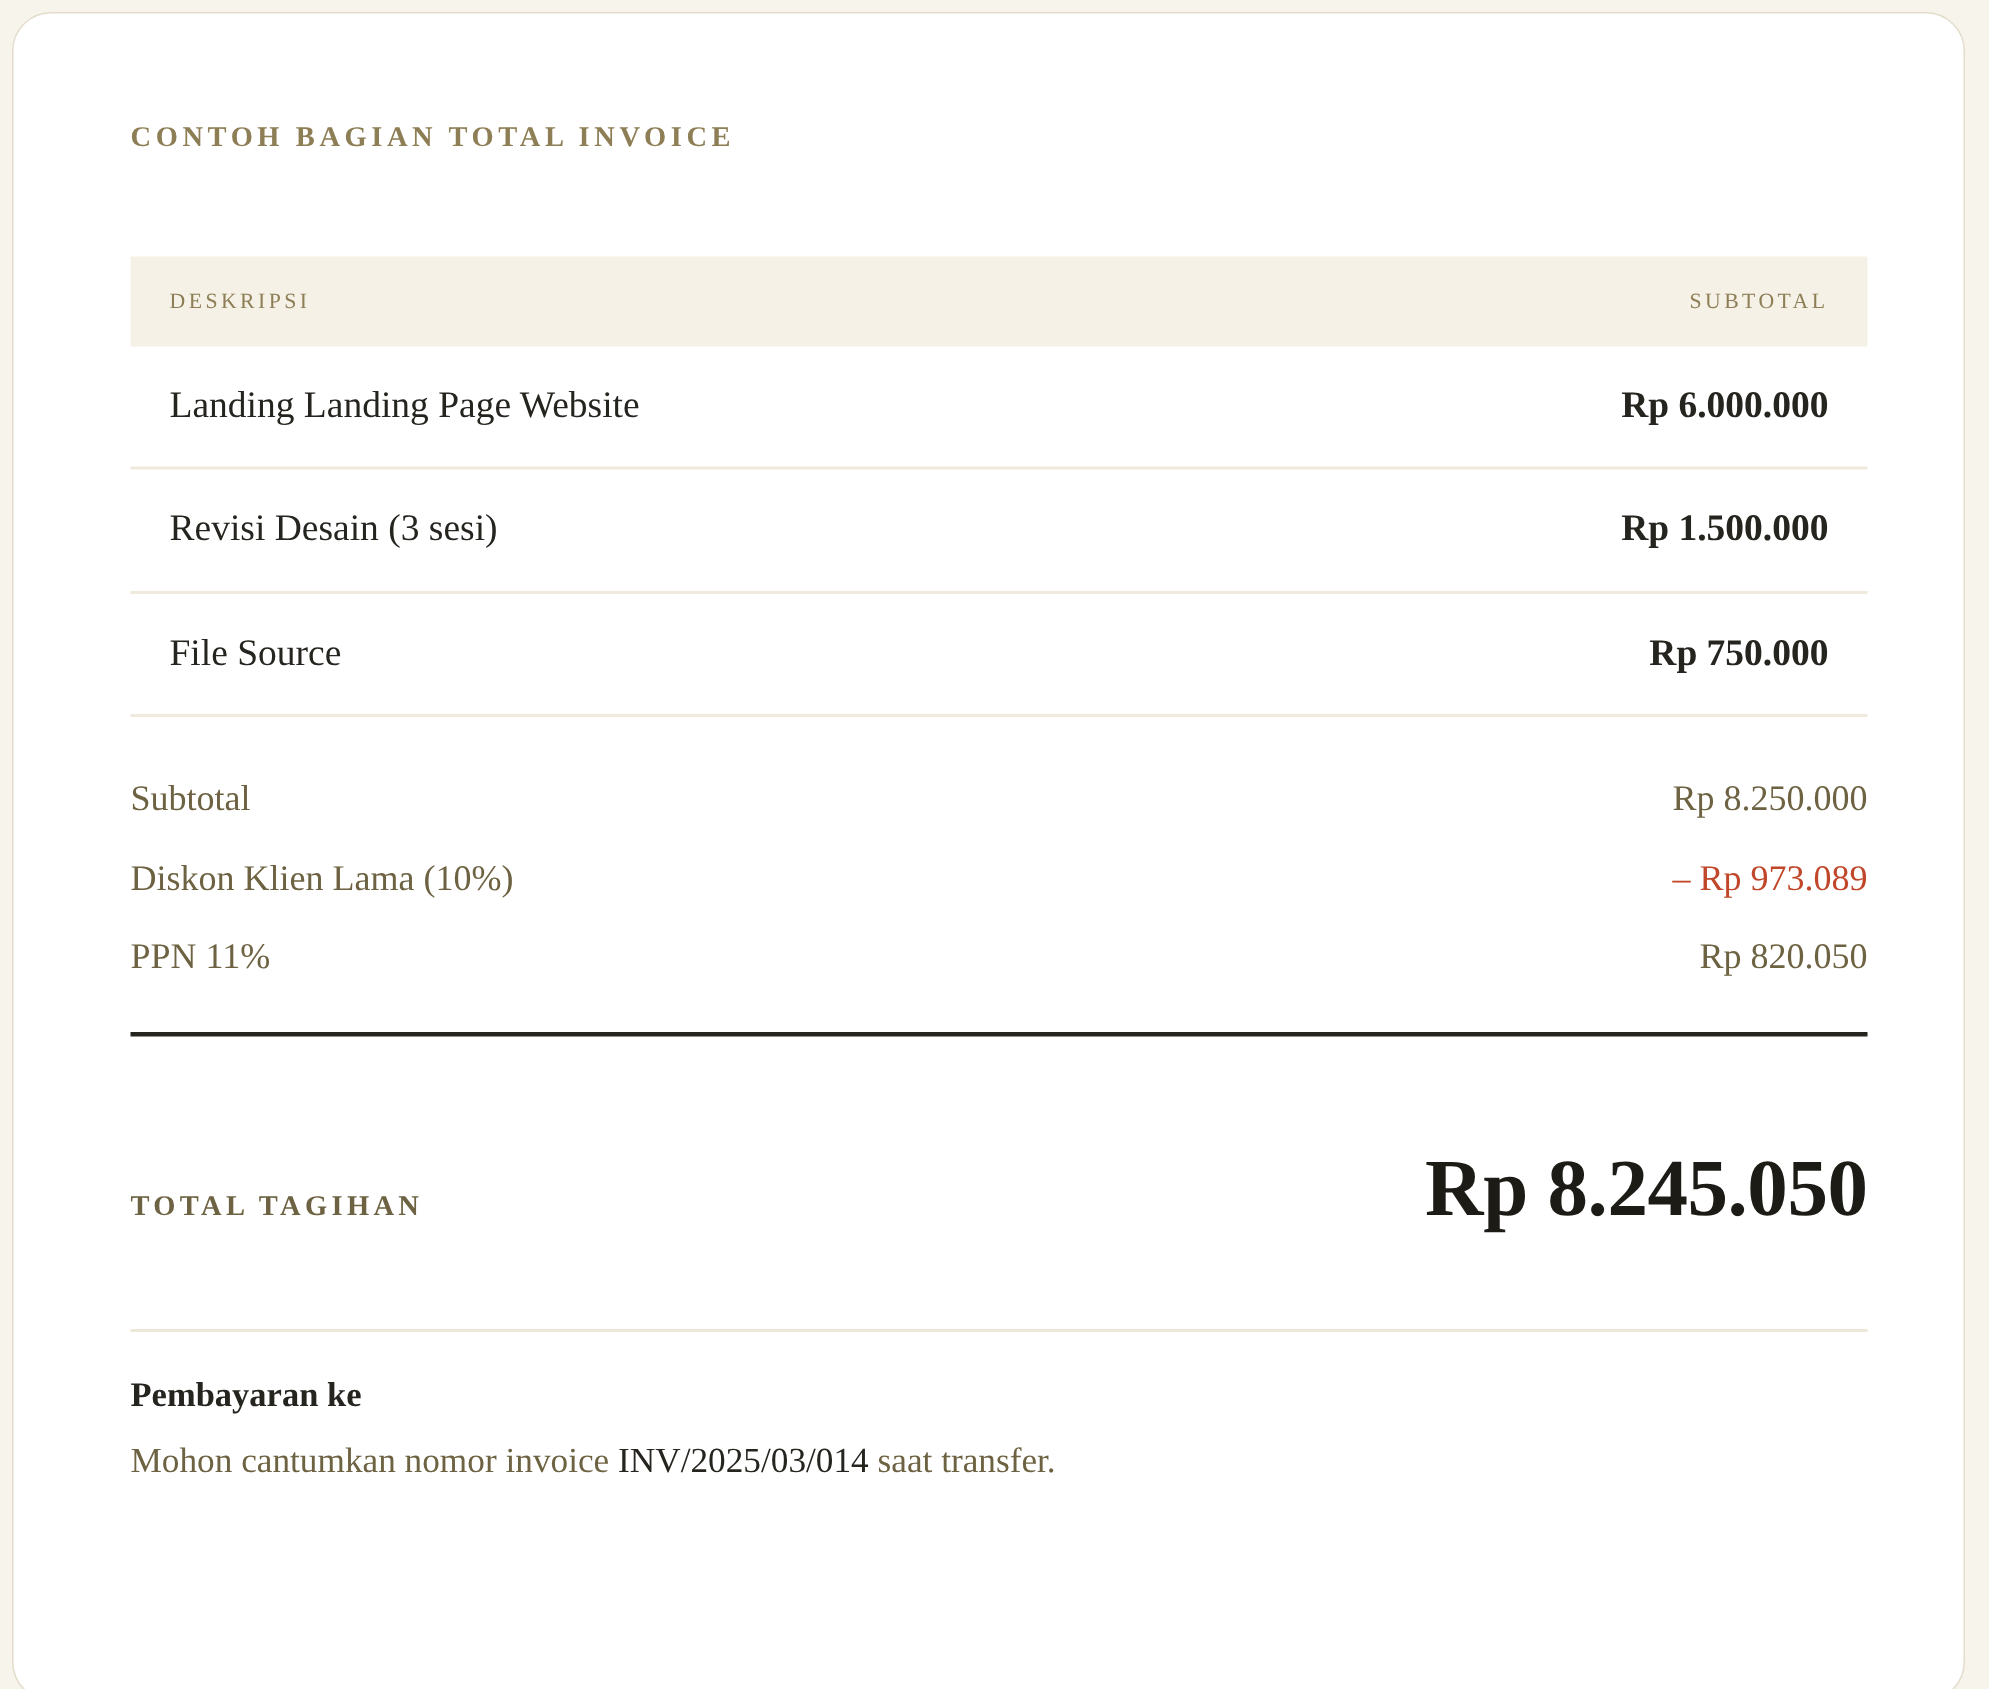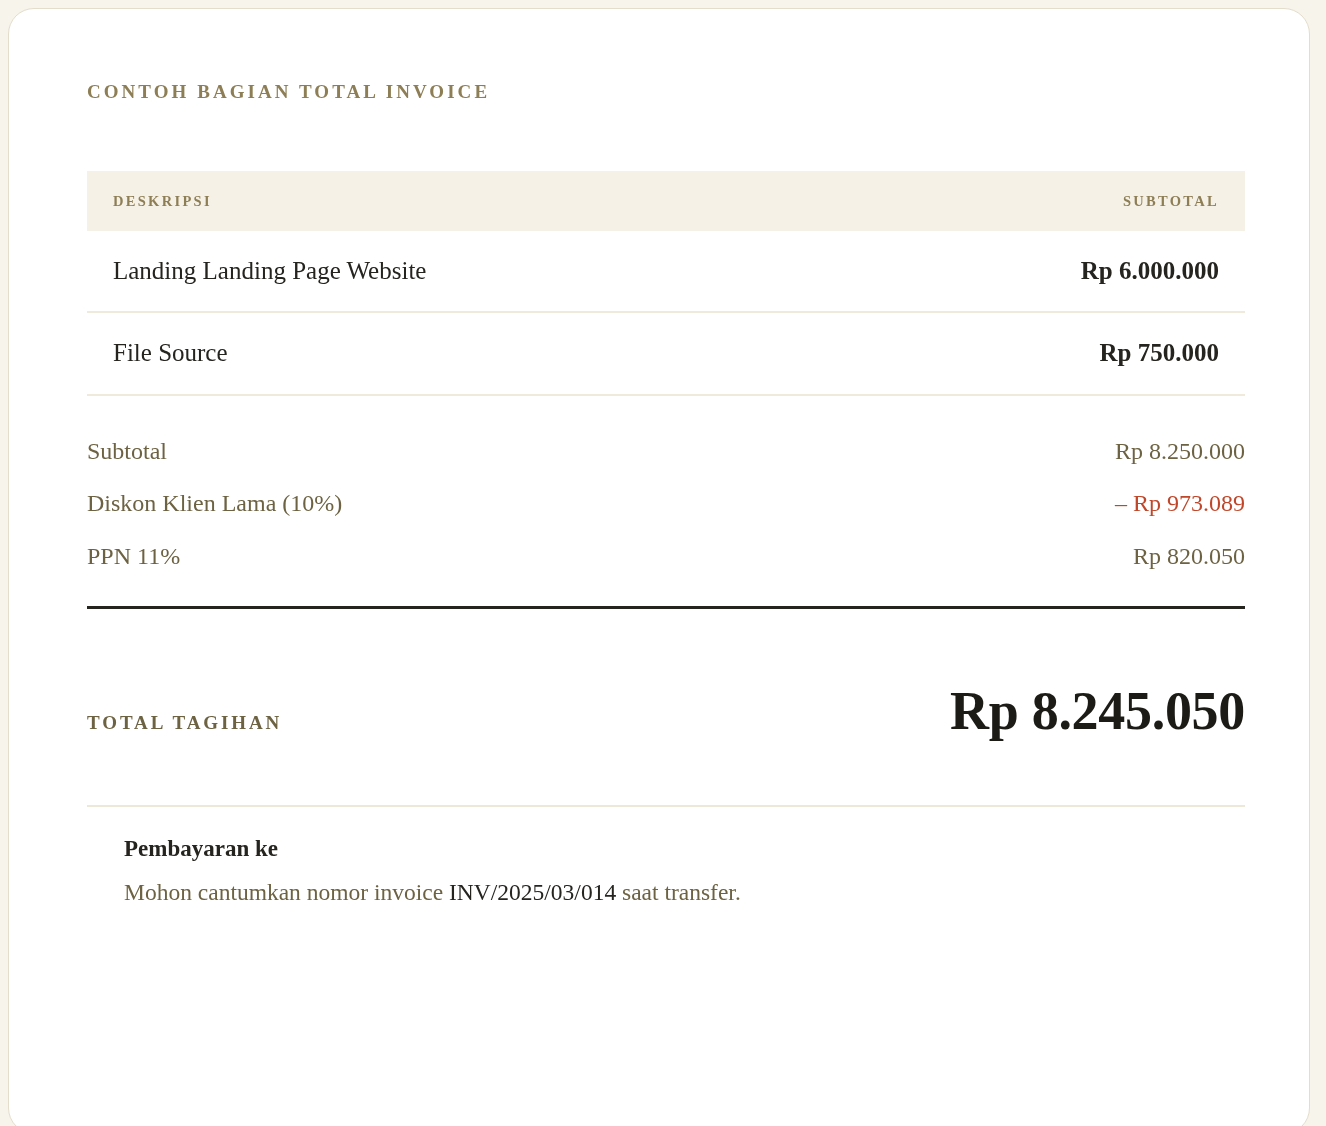--- a/index.html
+++ b/index.html
@@ -43,21 +43,21 @@
 
   
   .items {
     width: 1158px;
     border-collapse: collapse;
     table-layout: fixed;
   }
   .items thead th {
     background: #f5f1e6;
     font-size: 14.5px;
-    font-weight: bold;
+    font-weight: normal;
     letter-spacing: 2.3px;
     color: #8d7e55;
     padding: 22px 26px 21px 26px;
     text-align: left;
     vertical-align: middle;
   }
   .items thead th.right {
     text-align: right;
   }
   .items tbody td {
@@ -130,21 +130,20 @@
   
   .foot-rule {
     width: 1158px;
     height: 2px;
     background: #eee8d8;
     margin-top: 63px;
   }
   .pay {
     width: 1158px;
     padding-top: 28px;
-    margin-left: 37px;
   }
   .pay-title {
     font-size: 23px;
     font-weight: bold;
     color: #26241f;
     margin-bottom: 15px;
     line-height: 1.2;
   }
   .pay-line {
     font-size: 23.5px;
@@ -169,20 +168,24 @@
       <thead>
         <tr>
           <th>DESKRIPSI</th>
           <th class="right">SUBTOTAL</th>
         </tr>
       </thead>
       <tbody>
         <tr>
           <td>Landing Landing Page Website</td>
           <td class="amount">Rp 6.000.000</td>
+        </tr>
+        <tr>
+          <td>Revisi Desain (3 sesi)</td>
+          <td class="amount">Rp 1.500.000</td>
         </tr>
         <tr>
           <td>File Source</td>
           <td class="amount">Rp 750.000</td>
         </tr>
       </tbody>
     </table>
 
     <table class="summary">
       <tbody>

